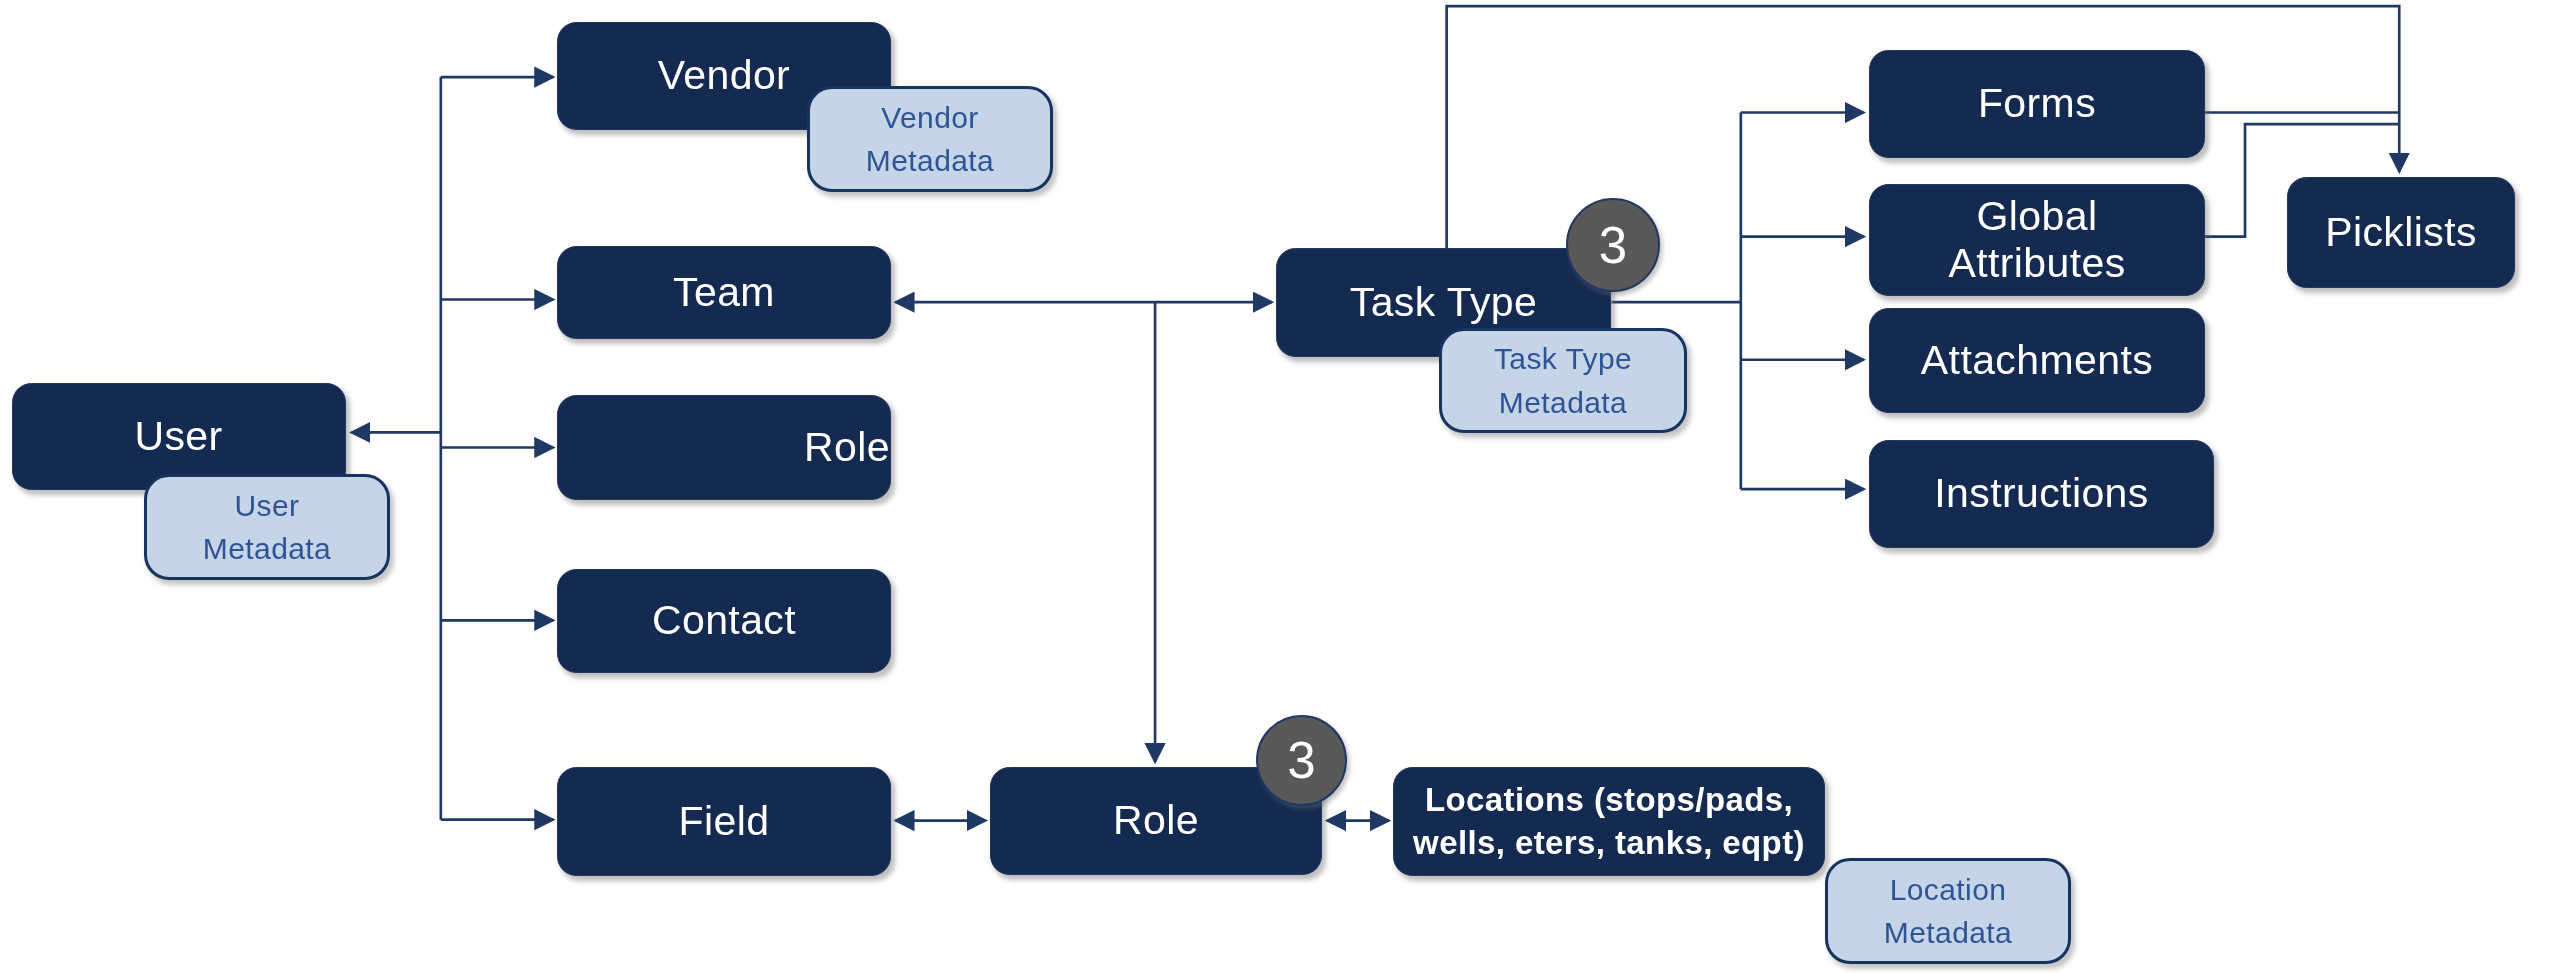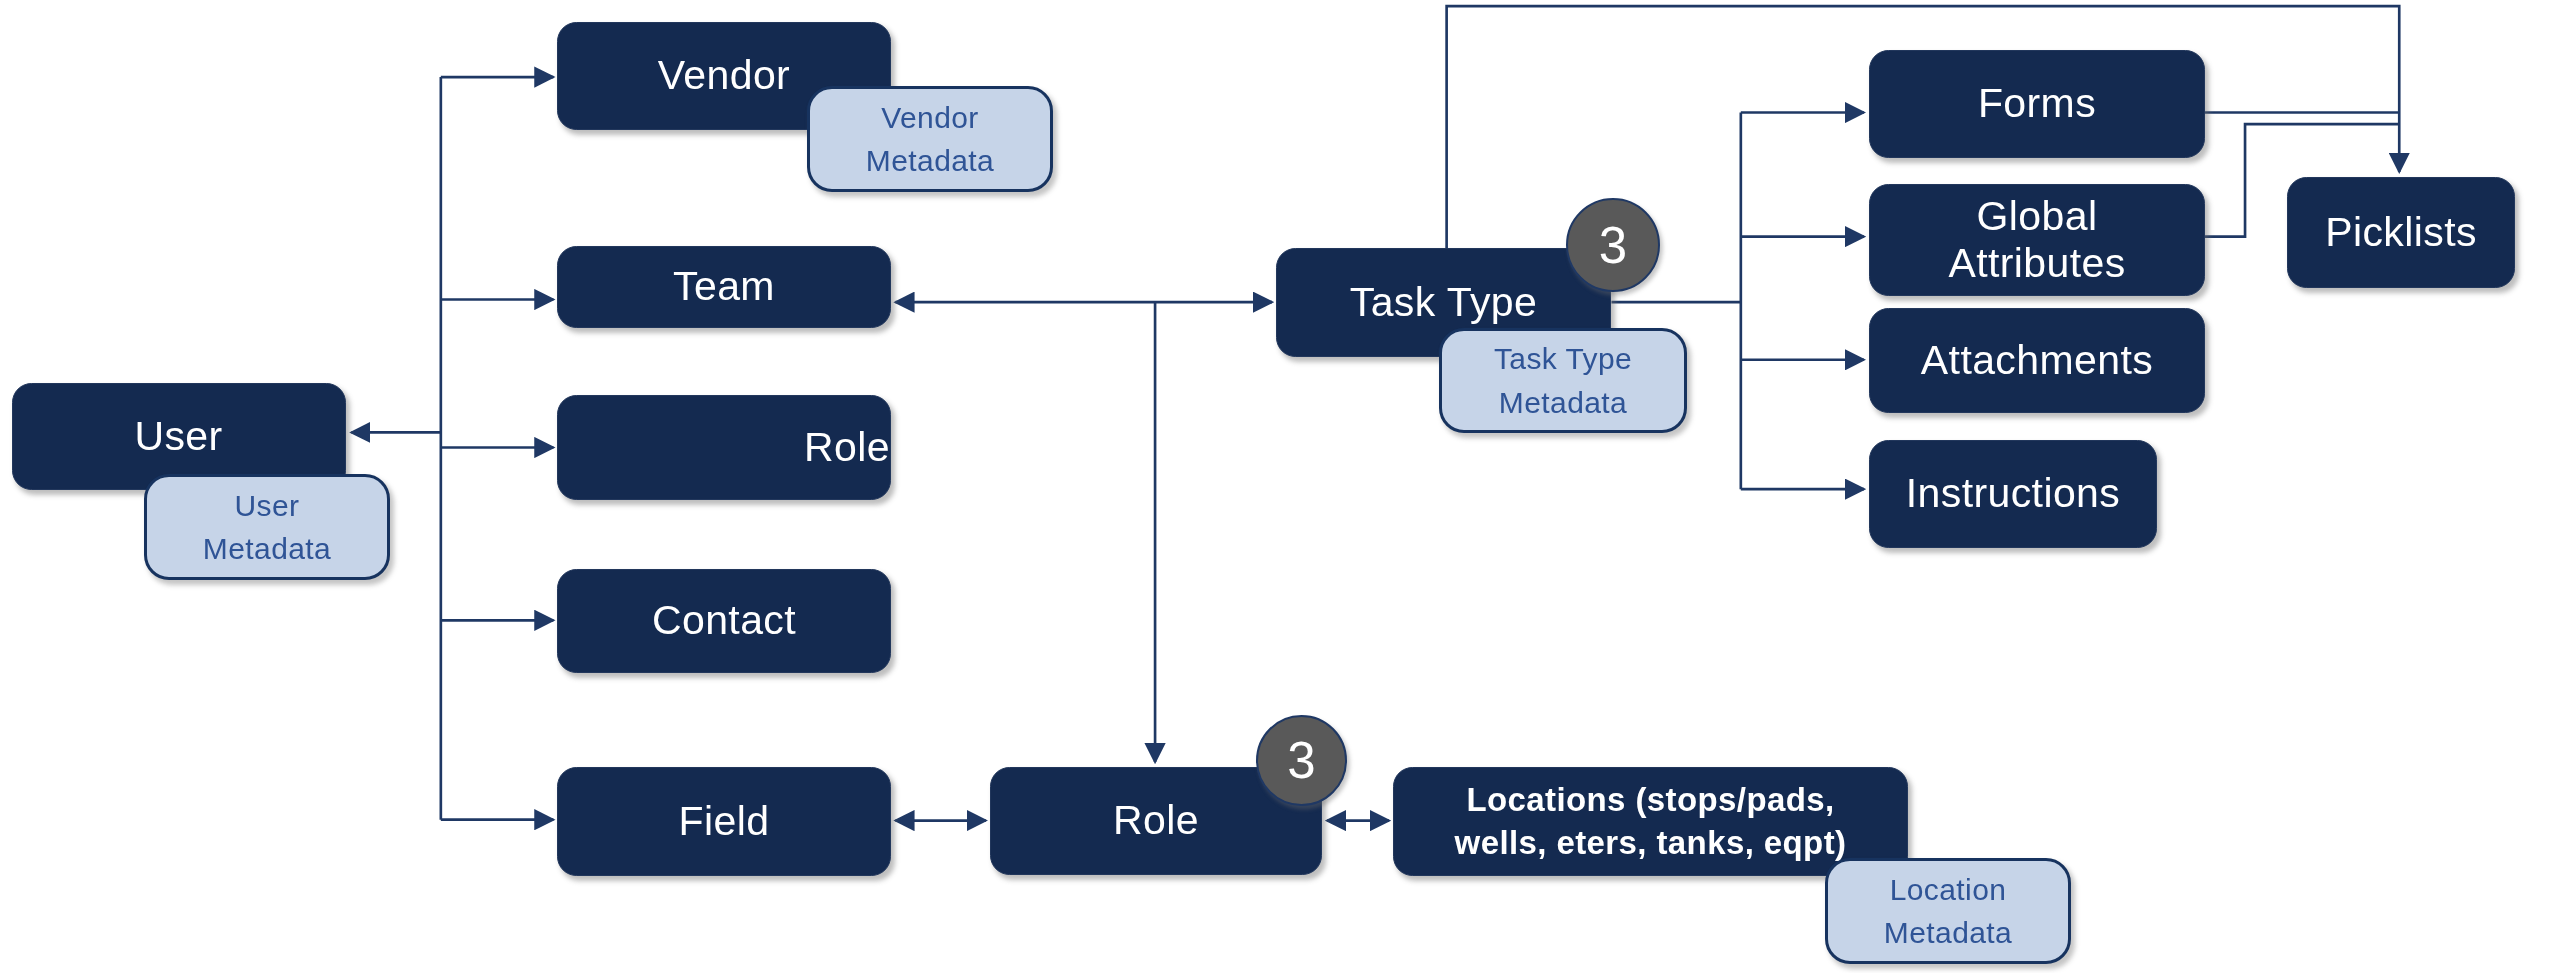--- a/index.html
+++ b/index.html
@@ -91,51 +91,51 @@
     <path d="M2487,127 L2707,127"></path>
     <path d="M2487,267 L2533,267 L2533,140 L2707,140"></path>
   </svg>
 
 <div class="node" style="left: 11.5px; top: 383px; width: 334px; height: 107px;">
       <span>User</span>
     </div>
     <div class="node" style="left: 557px; top: 22px; width: 334px; height: 108px;">
       <span>Vendor</span>
     </div>
-    <div class="node" style="left: 557px; top: 246px; width: 334px; height: 82px; text-align: right;">
+    <div class="node" style="left: 557px; top: 246px; width: 334px; height: 93px; text-align: right;">
       <span>Team</span>
     </div>
     <div class="node" style="left: 557px; top: 395px; width: 334px; height: 105px; justify-content: flex-end;">
       <span>Role</span>
     </div>
     <div class="node" style="left: 557px; top: 569px; width: 334px; height: 104px; text-align: center;">
       <span>Contact</span>
     </div>
     <div class="node" style="left: 557px; top: 767px; width: 334px; height: 109px;">
       <span>Field</span>
     </div>
     <div class="node" style="left: 1276px; top: 248px; width: 335px; height: 109px;">
       <span>Task Type</span>
     </div>
     <div class="node" style="left: 990px; top: 767px; width: 332px; height: 108px;">
       <span>Role</span>
     </div>
-    <div class="node small-label" style="left: 1393px; top: 767px; width: 515px; height: 109px;">
+    <div class="node small-label" style="left: 1393px; top: 767px; width: 432px; height: 109px;">
       <span>Locations (stops/pads,<br>wells, eters, tanks, eqpt)</span>
     </div>
     <div class="node" style="left: 1869px; top: 50px; width: 336px; height: 108px;">
       <span>Forms</span>
     </div>
     <div class="node" style="left: 1869px; top: 184px; width: 336px; height: 112px;">
       <span>Global<br>Attributes</span>
     </div>
     <div class="node" style="left: 1869px; top: 308px; width: 336px; height: 105px;">
       <span>Attachments</span>
     </div>
-    <div class="node" style="left: 1869px; top: 440px; width: 288px; height: 108px;">
+    <div class="node" style="left: 1869px; top: 440px; width: 345px; height: 108px;">
       <span>Instructions</span>
     </div>
     <div class="node" style="left: 2287px; top: 177px; width: 228px; height: 111px;">
       <span>Picklists</span>
     </div>
     <div class="node metadata" style="left: 144px; top: 474px; width: 246px; height: 106px;">
       <span>User<br>Metadata</span>
     </div>
     <div class="node metadata" style="left: 807px; top: 86px; width: 246px; height: 106px;">
       <span>Vendor<br>Metadata</span>

